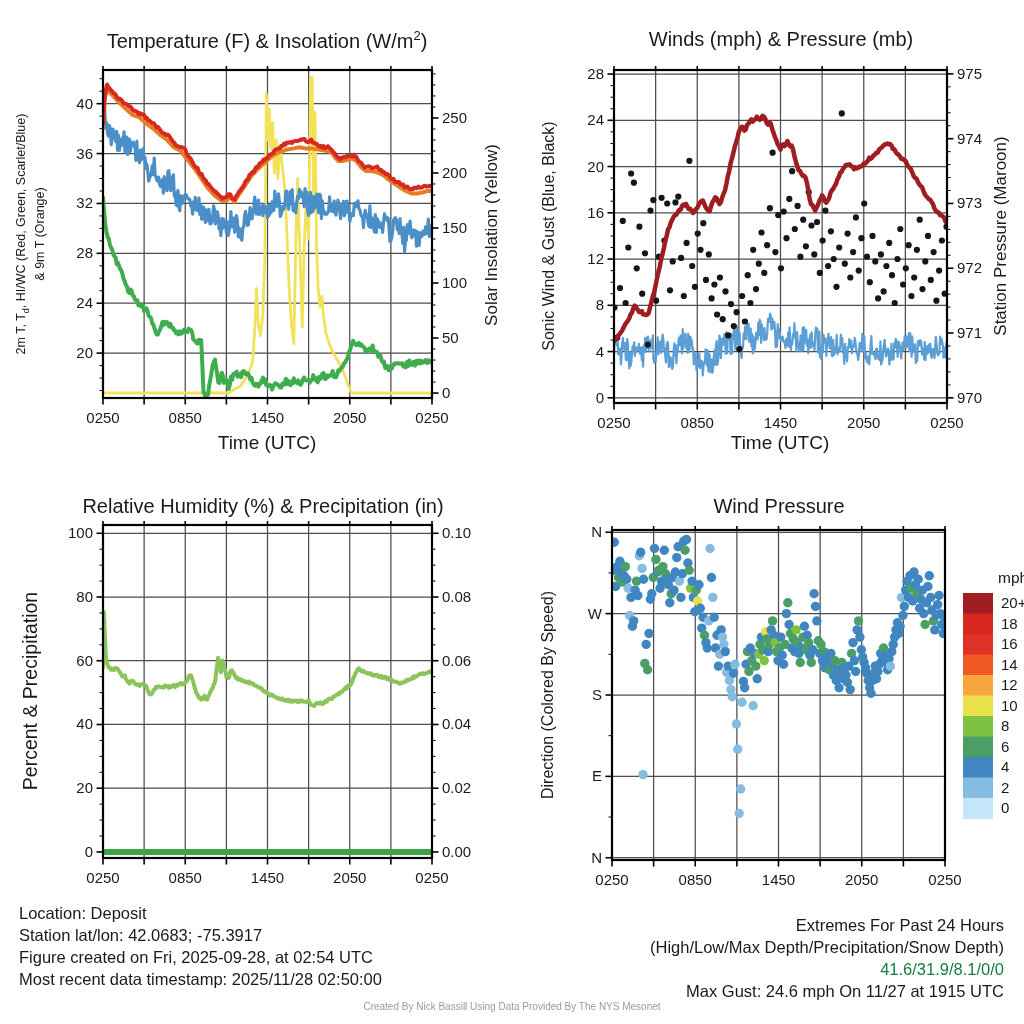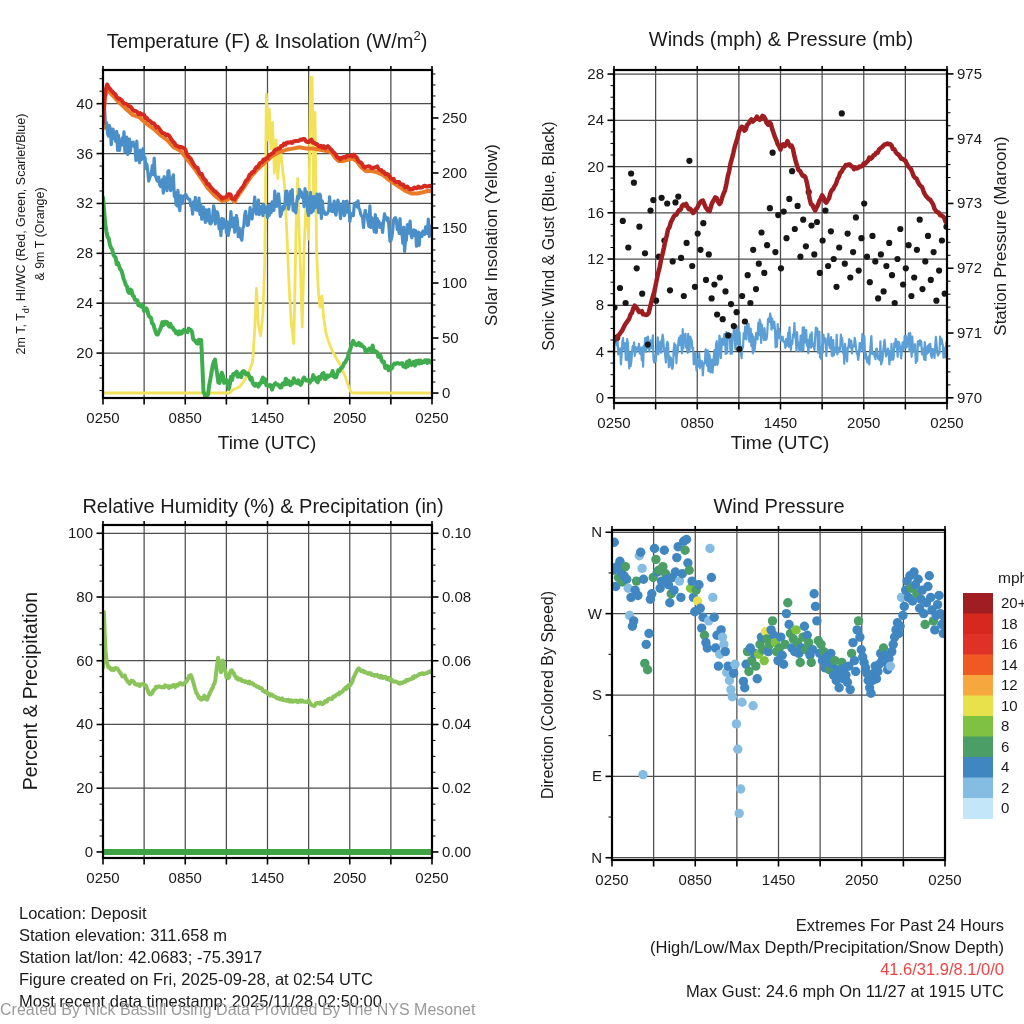--- a/index.html
+++ b/index.html
@@ -7,21 +7,21 @@
         font-family:"Liberation Sans", sans-serif;color:#1a1a1a;}
   #plots{position:absolute;left:0;top:0;}
   .title{position:absolute;transform:translateX(-50%);font-size:20px;white-space:nowrap;color:#1a1a1a;text-align:center;}
   .title .sup{font-size:13px;vertical-align:super;}
   .vlab{position:absolute;transform:translate(-50%,-50%) rotate(-90deg);white-space:nowrap;
         text-align:center;color:#1a1a1a;}
   .vlab sub{font-size:9px;}
   .xlab{position:absolute;transform:translateX(-50%);font-size:19px;white-space:nowrap;}
   .fleft{position:absolute;left:19px;top:902px;font-size:16.5px;line-height:22px;}
   .fright{position:absolute;right:20px;top:914px;font-size:16.5px;line-height:22px;text-align:right;}
-  .credit{position:absolute;left:0;right:0;top:1001px;text-align:left;font-size:16px;color:#9a9a9a;}
+  .credit{position:absolute;left:0;right:0;top:1001px;text-align:center;font-size:10px;color:#9a9a9a;}
 </style>
 </head>
 <body>
 
 <div id="page">
   <svg id="plots" width="1024" height="1024" viewBox="0 0 1024 1024">
       <g>
         <clipPath id="cp0">
           <rect x="103" y="70" width="329" height="328"></rect>
         </clipPath>
@@ -834,25 +834,24 @@
   <div class="vlab" style="left:549px;top:236px;font-size:16px;">Sonic Wind &amp; Gust (Blue, Black)</div>
   <div class="vlab" style="left:1001px;top:236px;font-size:17px;">Station Pressure (Maroon)</div>
   <div class="vlab" style="left:30px;top:691px;font-size:19.5px;">Percent &amp; Precipitation</div>
   <div class="vlab" style="left:548px;top:695px;font-size:16px;">Direction (Colored By Speed)</div>
 
   <div class="xlab" style="left:267px;top:432px;">Time (UTC)</div>
   <div class="xlab" style="left:780px;top:432px;">Time (UTC)</div>
 
   <div class="fleft">
     <div>Location: Deposit</div>
-    <div>Station elevation: 311.658 m</div>
     <div>Station lat/lon: 42.0683; -75.3917</div>
     <div>Figure created on Fri, 2025-09-28, at 02:54 UTC</div>
     <div>Most recent data timestamp: 2025/11/28 02:50:00</div>
   </div>
   <div class="fright">
     <div>Extremes For Past 24 Hours</div>
     <div>(High/Low/Max Depth/Precipitation/Snow Depth)</div>
-    <div id="extreme-values" style="color: #ef4444;">41.6/31.9/8.1/0/0</div>
+    <div id="extreme-values" style="color: #15803d;">41.6/31.9/8.1/0/0</div>
     <div>Max Gust: 24.6 mph On 11/27 at 1915 UTC</div>
   </div>
   <div class="credit">Created By Nick Bassill Using Data Provided By The NYS Mesonet</div>
 </div>
 
 </body></html>

